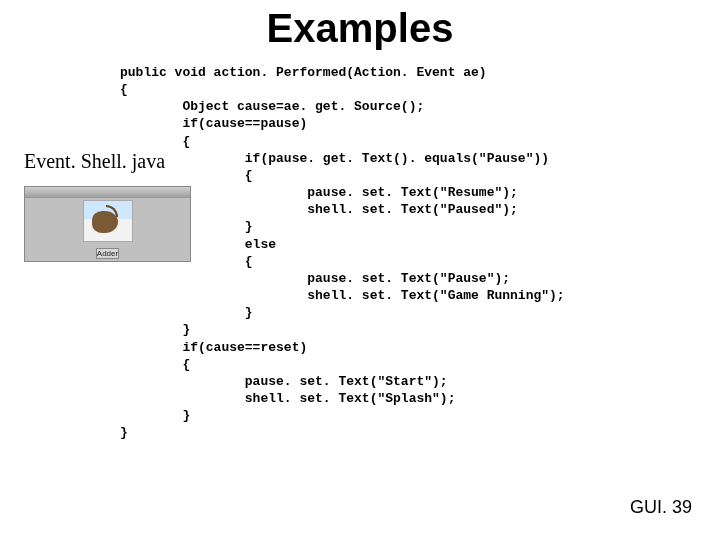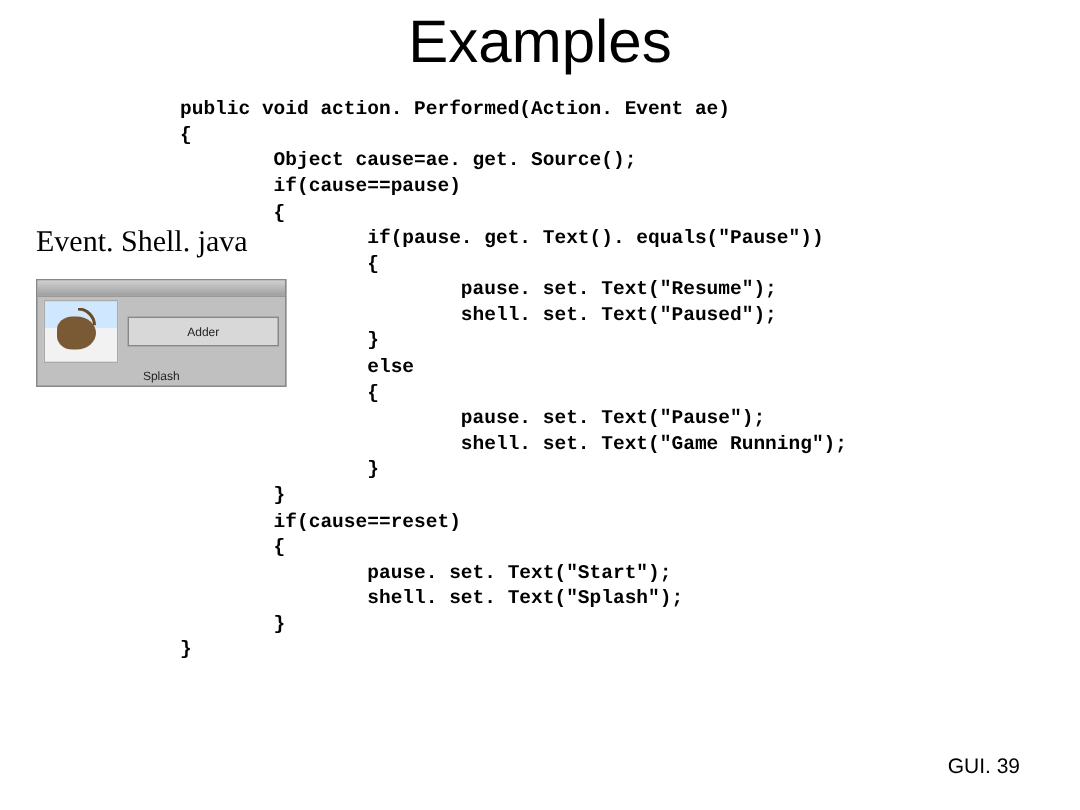--- a/index.html
+++ b/index.html
@@ -8,21 +8,21 @@
     width: 720px;
     height: 540px;
     background: #ffffff;
     font-family: Arial, Helvetica, sans-serif;
     position: relative;
     overflow: hidden;
   }
   .slide-title {
     text-align: center;
     font-size: 40px;
-    font-weight: 400;
+    font-weight: 700;
     margin-top: 6px;
     margin-bottom: 8px;
     font-family: Arial, Helvetica, sans-serif;
   }
   .code-block {
     font-family: "Courier New", Courier, monospace;
     font-size: 13px;
     font-weight: bold;
     white-space: pre;
     line-height: 1.32;
@@ -31,23 +31,23 @@
   }
   .label-filename {
     position: absolute;
     left: 24px;
     top: 150px;
     font-size: 20px;
     font-family: "Times New Roman", Times, serif;
   }
   .footer {
     position: absolute;
-    right: 40px;
+    right: 28px;
     bottom: 22px;
-    font-size: 14px;
+    font-size: 18px;
     font-family: Arial, Helvetica, sans-serif;
   }
   
   .mockapp {
     position: absolute;
     left: 24px;
     top: 186px;
     width: 165px;
     background: #c0c0c0;
     border: 1px solid #888;
@@ -56,20 +56,21 @@
   .mockapp .titlebar {
     height: 10px;
     background: linear-gradient(#d0d0d0,#a0a0a0);
     border-bottom: 1px solid #999;
   }
   .mockapp .row {
     display: flex;
     align-items: center;
     padding: 2px 4px;
     gap: 6px;
+    flex-direction: column;
   }
   .mockapp .btn {
     flex: 1;
     height: 18px;
     background: #d8d8d8;
     border: 1px solid #888;
     display: flex;
     align-items: center;
     justify-content: center;
     font-size: 8px;
@@ -133,20 +134,15 @@
     <div class="splash">
       <div class="sky"></div>
         <div class="snow"></div>
       <div class="goat"></div>
         <div class="horn"></div>
     </div>
     <div class="btn">
       <span>Adder</span>
     </div>
   </div>
-  <div class="row">
-    <div style="flex:1"></div>
-    <div class="label">Splash</div>
-    <div style="flex:1"></div>
-  </div>
 </div>
 
 <div class="footer">GUI. 39</div>
 
 </body></html>

